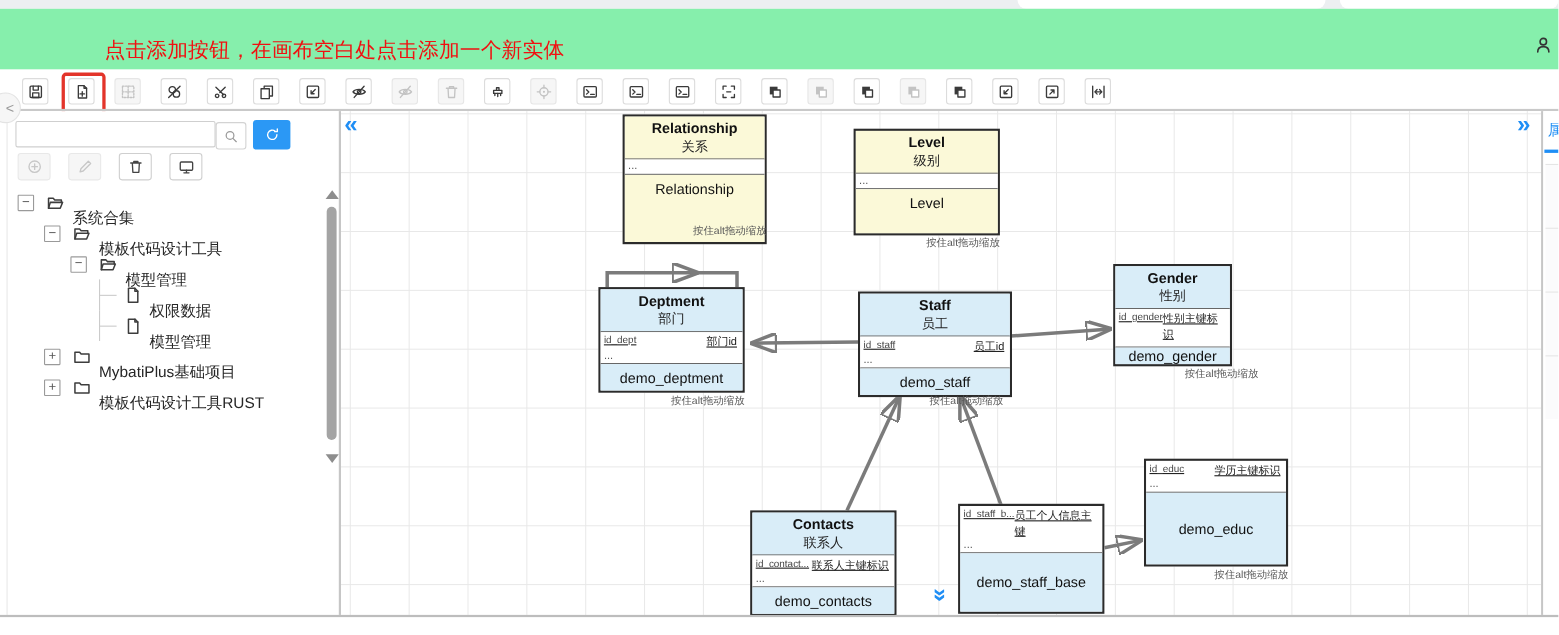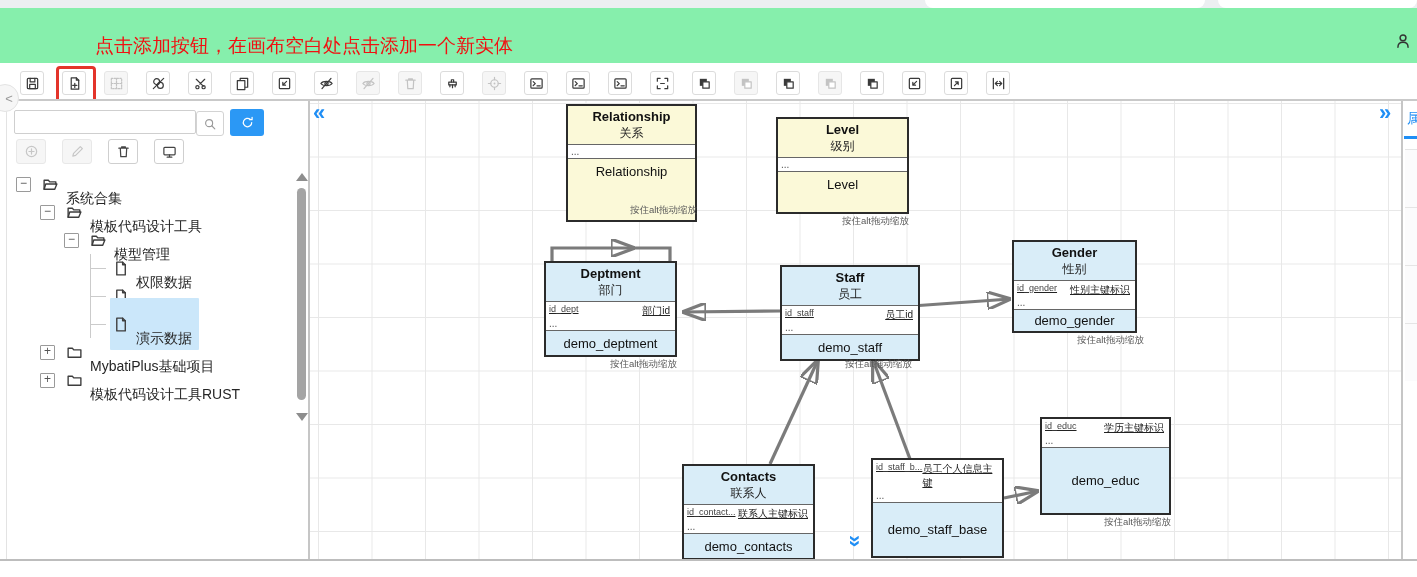--- a/index.html
+++ b/index.html
@@ -433,32 +433,20 @@
           <span class="twrap">
             <svg class="tree-ic" viewBox="0 0 16 16">
               <g fill="none" stroke="currentColor" stroke-width="1.3" stroke-linecap="round" stroke-linejoin="round">
                 <path d="M4.5 2H10l2.5 2.5V14h-8z"></path>
                 <path d="M10 2v2.5h2.5"></path>
               </g>
             </svg>
             <span class="tlabel">模型管理</span>
           </span>
         </div>
-        <div class="tree-row lv3">
-          <span class="conn"></span>
-          <span class="twrap sel">
-            <svg class="tree-ic" viewBox="0 0 16 16">
-              <g fill="none" stroke="currentColor" stroke-width="1.3" stroke-linecap="round" stroke-linejoin="round">
-                <path d="M4.5 2H10l2.5 2.5V14h-8z"></path>
-                <path d="M10 2v2.5h2.5"></path>
-              </g>
-            </svg>
-            <span class="tlabel">演示数据</span>
-          </span>
-        </div>
         <div class="tree-row lv1">
           <span class="toggle">+</span>
           <span class="twrap">
             <svg class="tree-ic" viewBox="0 0 16 16">
               <g fill="none" stroke="currentColor" stroke-width="1.3" stroke-linecap="round" stroke-linejoin="round">
                 <path d="M2 12.5V4h4l1.3 1.5H14v7z"></path>
               </g>
             </svg>
             <span class="tlabel">MybatiPlus基础项目</span>
           </span>
@@ -550,21 +538,21 @@
         <div class="ent-attrs">
           <div class="attr-row">
             <span class="attr-name">id_staff</span>
             <span class="attr-comment">员工id</span>
           </div>
           <div class="ent-ellipsis">...</div>
         </div>
         <div class="ent-foot">demo_staff</div>
       </div>
       <div class="caption" style="left: 802px; top: 358px;">按住alt拖动缩放</div>
-      <div class="entity blue" style="left: 1012px; top: 240px; width: 125px; height: 93px;">
+      <div class="entity blue" style="left: 1012px; top: 240px; width: 108px; height: 93px;">
         <div class="ent-head">
           <div class="ent-title">Gender</div>
           <div class="ent-sub">性别</div>
         </div>
         <div class="ent-attrs">
           <div class="attr-row">
             <span class="attr-name">id_gender</span>
             <span class="attr-comment">性别主键标识</span>
           </div>
           <div class="ent-ellipsis">...</div>

